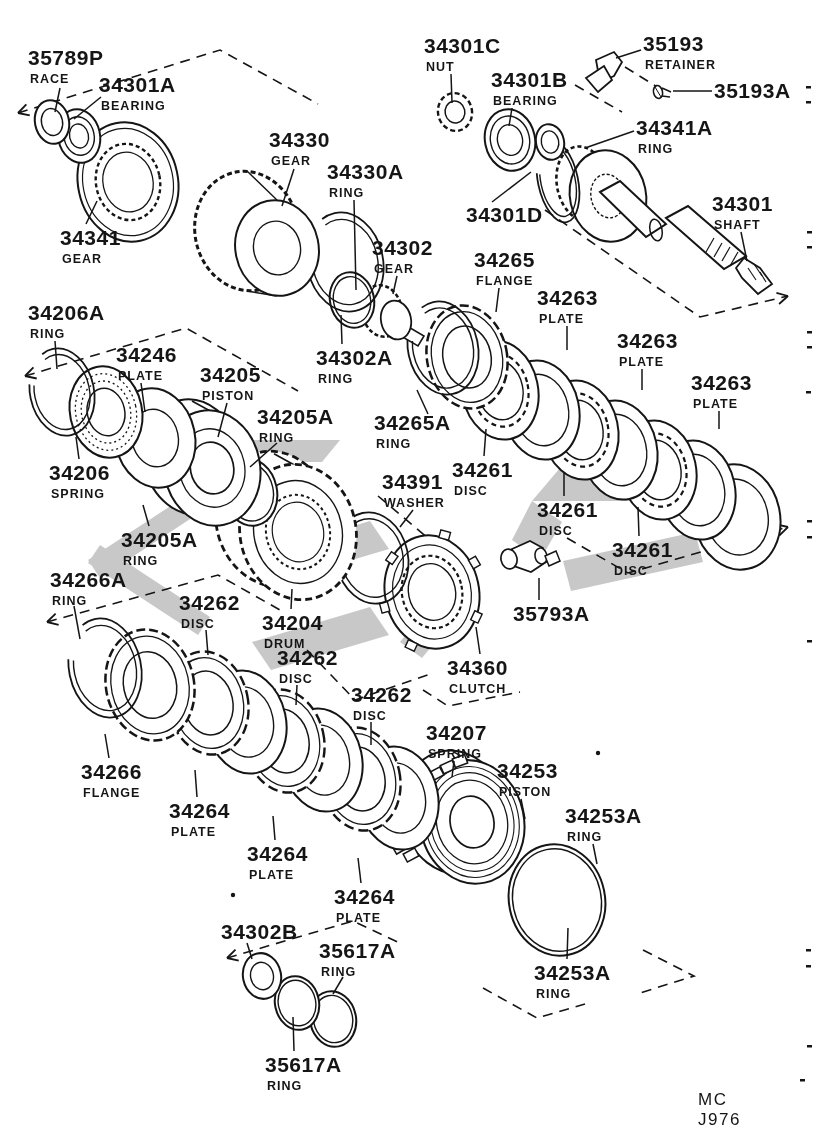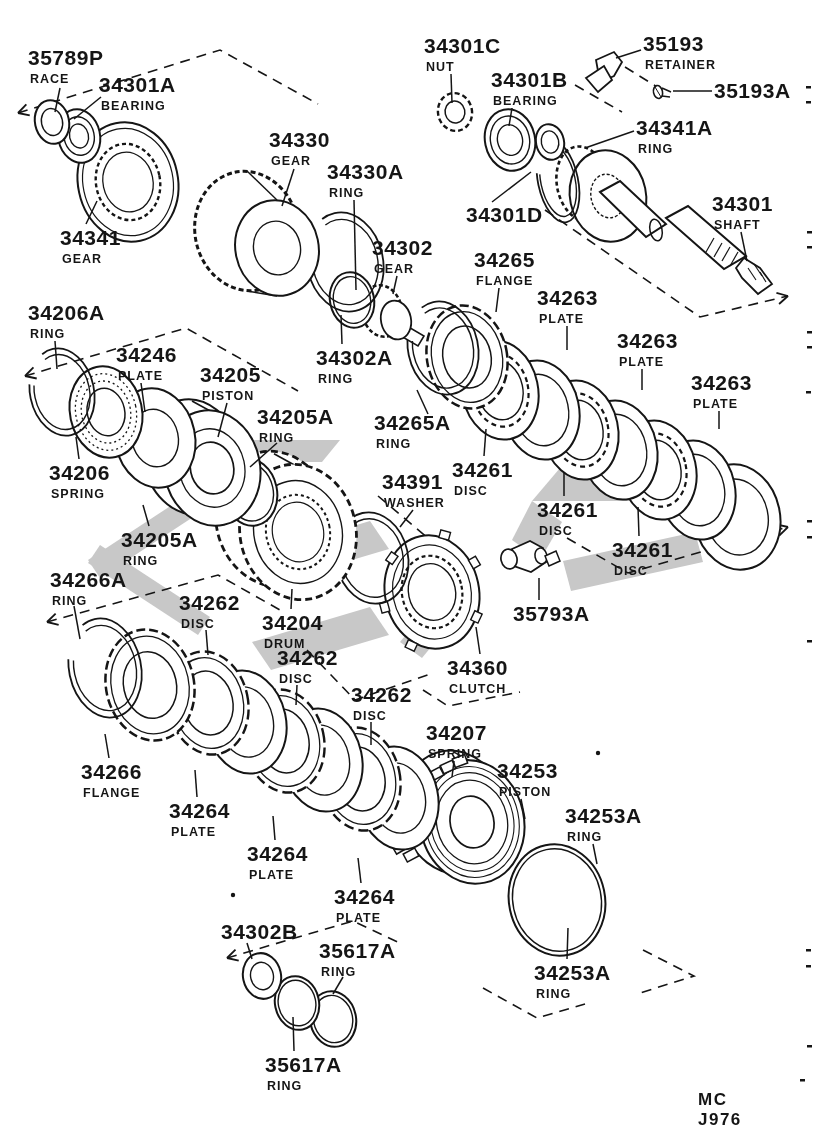--- a/index.html
+++ b/index.html
@@ -3,21 +3,21 @@
 <meta charset="utf-8">
 <style>
   html,body{margin:0;padding:0;background:#ffffff;}
   body{width:816px;height:1130px;position:relative;overflow:hidden;
        font-family:"Liberation Sans",sans-serif;}
   .stage{position:absolute;left:0;top:0;width:672px;height:1130px;background:#fff;}
   svg{position:absolute;left:0;top:0;}
   svg text{font-family:"Liberation Sans","DejaVu Sans",sans-serif;font-weight:bold;fill:#151515;}
   .num{font-size:21px;letter-spacing:0.5px;}
   .sub{font-size:12.5px;letter-spacing:1px;}
-  .code{position:absolute;left:698px;top:1090px;font-weight:bold;font-size:17px;
+  .code{position:absolute;left:698px;top:1090px;font-weight:normal;font-size:17px;
         letter-spacing:1.5px;color:#151515;}
 </style>
 </head>
 <body>
 
 <div class="stage">
   <svg id="diagram" width="816" height="1130" viewBox="0 0 816 1130">
       <g>
         <g>
           <polygon points="88,560 198,488 210,506 100,578" fill="#c8c8c8" stroke="none" stroke-width="1.6"></polygon>

